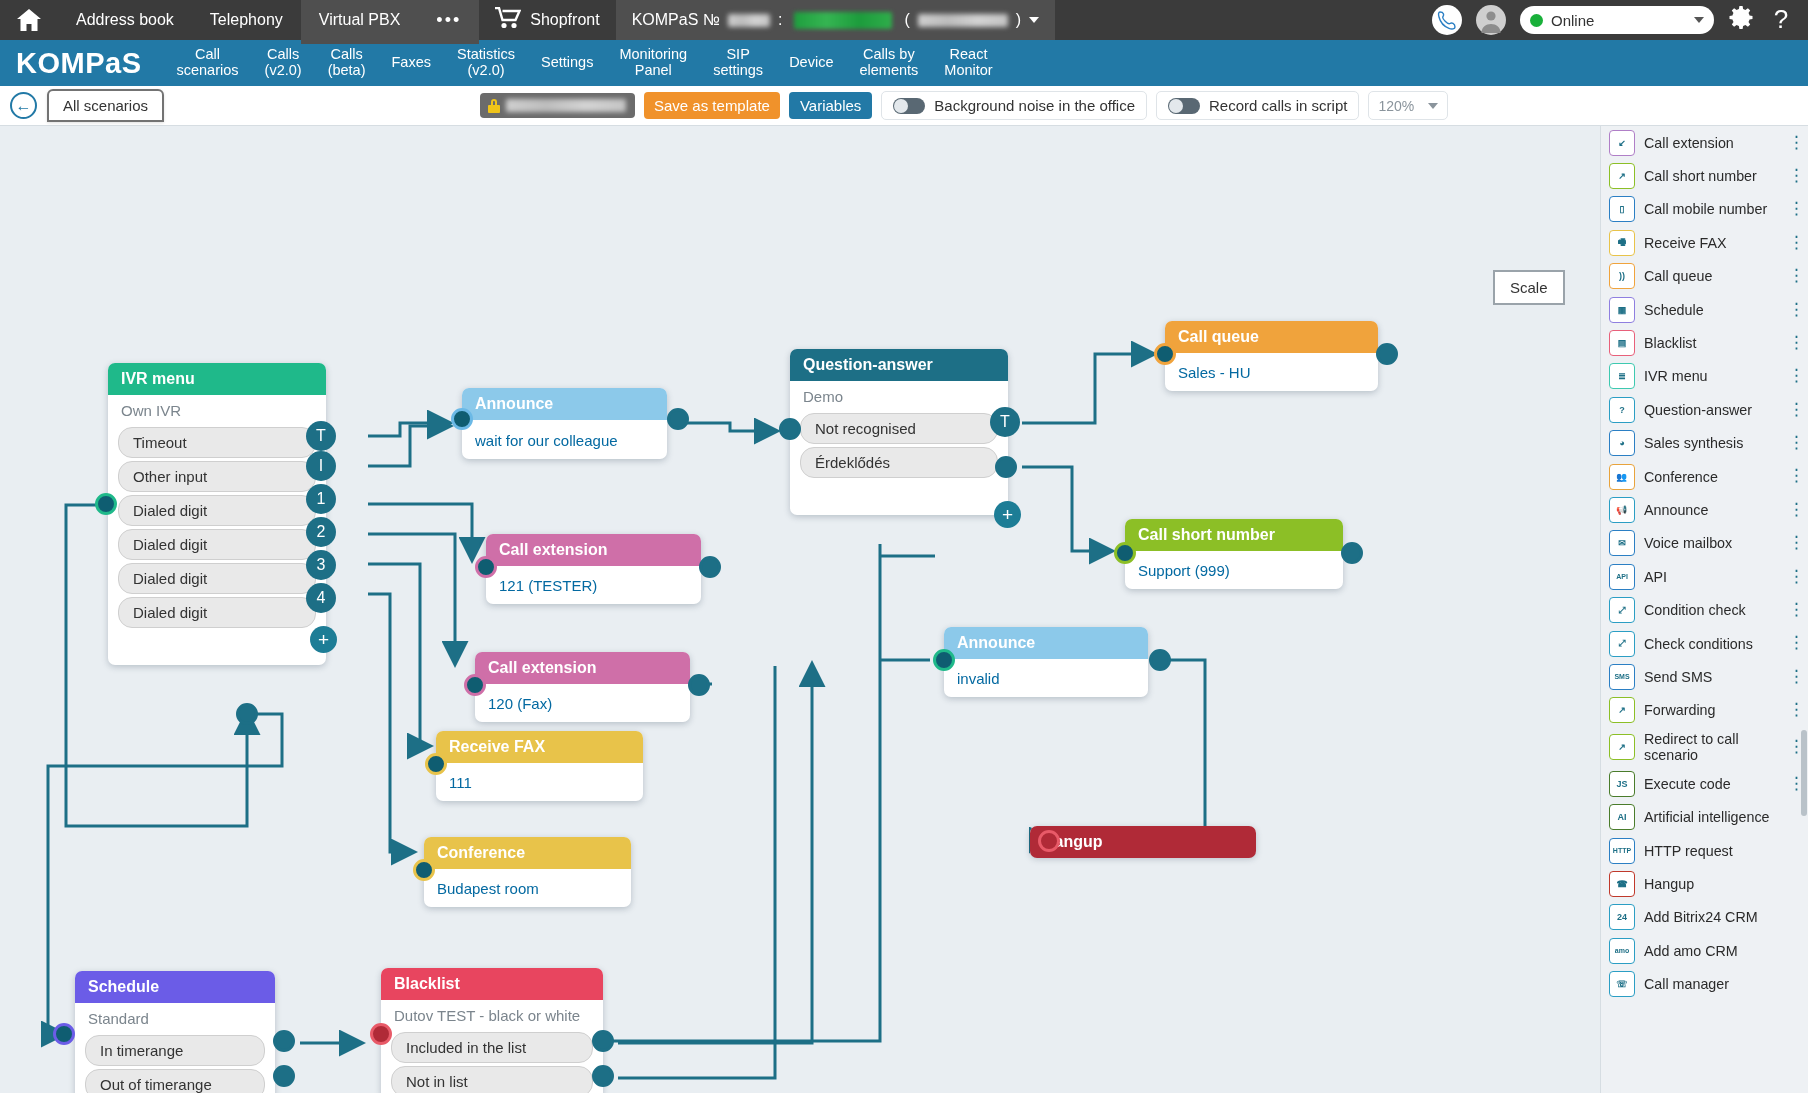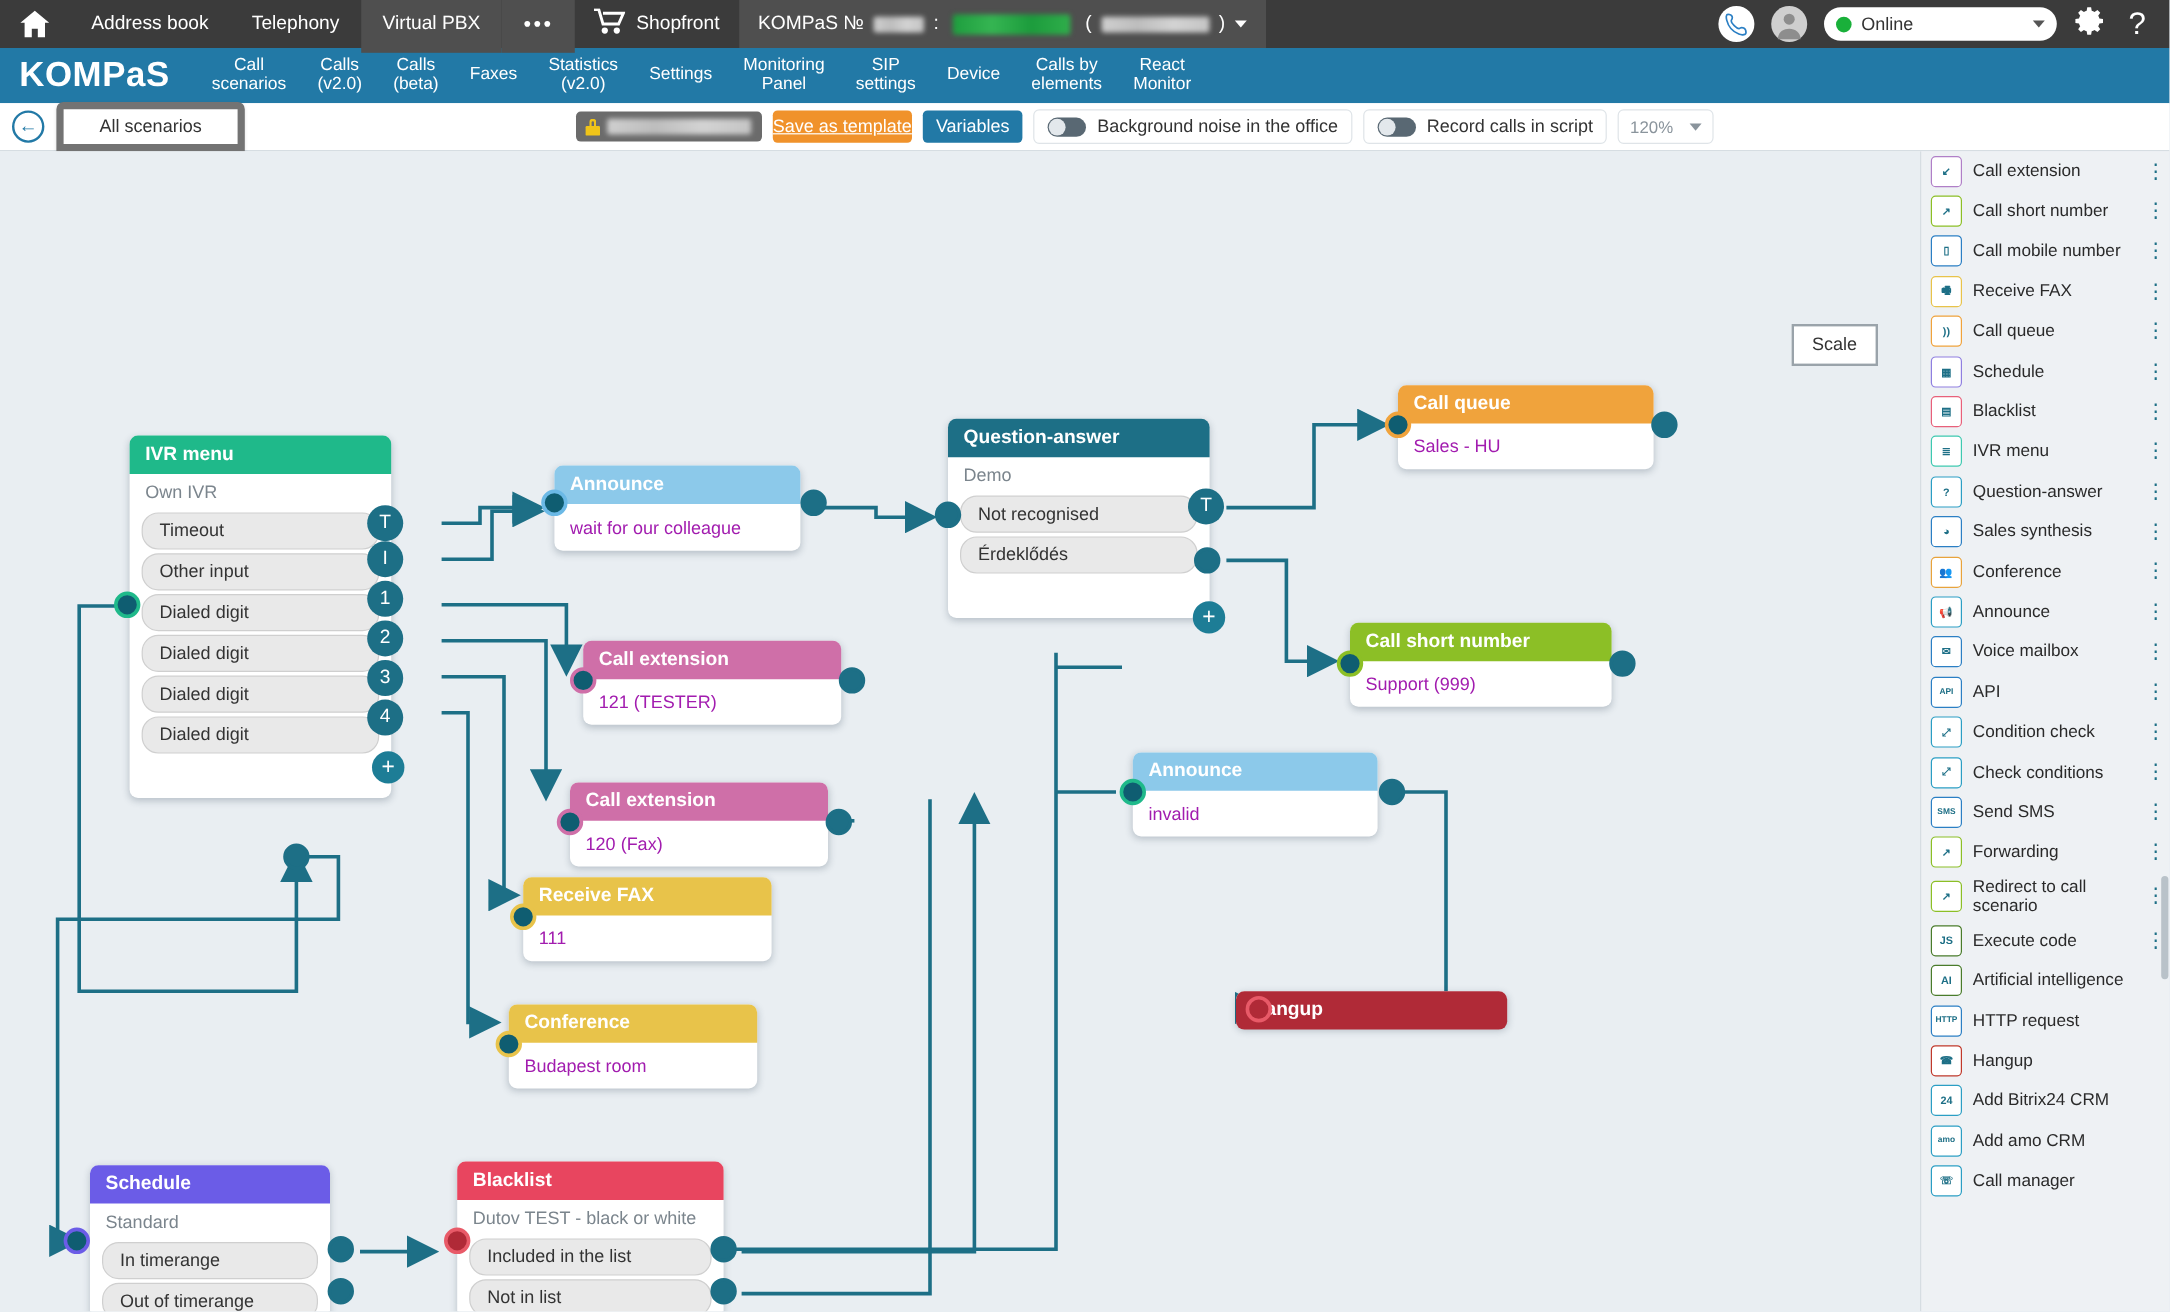--- a/index.html
+++ b/index.html
@@ -43,32 +43,32 @@
           display:flex; align-items:center; gap:1px; }
   .nav-item { padding:0 13px; font-size:14.5px; line-height:1.08; text-align:center;
               cursor:pointer; white-space:pre-line; }
 
   
   #toolbar { height:40px; background:#fff; border-bottom:1px solid #d6dde2;
              display:flex; align-items:center; padding:0 10px; gap:10px; position:relative; }
   .back-btn { width:27px;height:27px;border:2px solid #2279a6;border-radius:50%;
               display:flex;align-items:center;justify-content:center;color:#2279a6;
               font-size:16px;cursor:pointer;flex:none; }
-  .scen-pill { background:#fff; border:6px solid #737373; border-radius:6px 6px 0 0;
-               padding:6px 30px; font-size:15px; color:#333; cursor:pointer;
+  .scen-pill { background:#fff; border:2px solid #737373; border-radius:6px 6px 0 0;
+               padding:6px 14px; font-size:15px; color:#333; cursor:pointer;
                box-shadow:0 1px 3px rgba(0,0,0,.12); }
   .tb-center { position:absolute; left:480px; display:flex; align-items:center; gap:9px; }
   .lockfield { background:#6b6b6b; border-radius:4px; height:25px; display:flex; align-items:center;
                gap:6px; padding:0 8px; min-width:155px; cursor:pointer;}
   .lock-ic { width:12px;height:14px;position:relative; }
   .lock-ic i { position:absolute;display:block;background:#f0c419; }
   .lock-body { left:0;bottom:0;width:12px;height:8px;border-radius:1px; }
   .lock-sh { left:3px;top:0;width:6px;height:6px;border:2px solid #f0c419;border-bottom:none;
              border-radius:3px 3px 0 0;background:transparent !important; }
-  .btn-orange { background:#f0922b; color:#fff; font-size:15px; padding:5px 0; border-radius:4px; cursor:pointer;text-decoration:underline; }
+  .btn-orange { background:#f0922b; color:#fff; font-size:15px; padding:5px 10px; border-radius:4px; cursor:pointer; }
   .btn-blue { background:#2279a6; color:#fff; font-size:15px; padding:5px 11px; border-radius:4px; cursor:pointer; }
   .tgl-box { border:1px solid #dfe4e8; border-radius:5px; height:29px; display:flex; align-items:center;
              gap:9px; padding:0 11px; font-size:15px; color:#333; cursor:pointer; background:#fff;}
   .tgl { width:32px;height:16px;border-radius:9px;background:#596873;position:relative;flex:none; }
   .tgl:before { content:""; position:absolute; left:1px; top:1px; width:14px;height:14px;
                 border-radius:50%; background:#e3e8ec; }
   .zoom-sel { border:1px solid #dfe4e8; border-radius:5px; height:29px; width:80px; display:flex;
               align-items:center; justify-content:space-between; padding:0 9px; font-size:14px;
               color:#8a949c; cursor:pointer; background:#fff;}
 
@@ -79,21 +79,21 @@
 
   .scale-tip { position:absolute; left:1493px; top:144px; background:#fff; border:2px solid #9aa3aa;
                padding:7px 15px; font-size:15px; color:#333; z-index:9; }
 
   
   .node { position:absolute; border-radius:7px; background:#fff;
           box-shadow:0 2px 6px rgba(40,60,80,.25); }
   .node .hdr { border-radius:7px 7px 0 0; color:#fff; font-weight:bold; font-size:16px;
                padding:7px 13px; }
   .node .sub { font-size:15px; color:#7b858d; padding:7px 13px 5px 13px; }
-  .node .val { font-size:15px; color:#a21caf; padding:2px 13px 10px 13px; }
+  .node .val { font-size:15px; color:#0369a1; padding:2px 13px 10px 13px; }
   .node .vbold { font-weight:bold; color:#111; }
   .opt { margin:3px 10px; background:#e9e9e9; border:1px solid #cfcfcf; border-radius:14px;
          font-size:15px; color:#333; padding:6px 14px; }
   .plus { width:27px;height:27px;border-radius:50%;background:#1d7d96;color:#fff;font-size:19px;
           display:flex;align-items:center;justify-content:center; }
 
   
   .port { position:absolute; width:22px;height:22px;border-radius:50%;background:#1d6f86;
           border:3px solid #1d6f86; z-index:6; }
   .port.lp { background:#1d6f86; }

